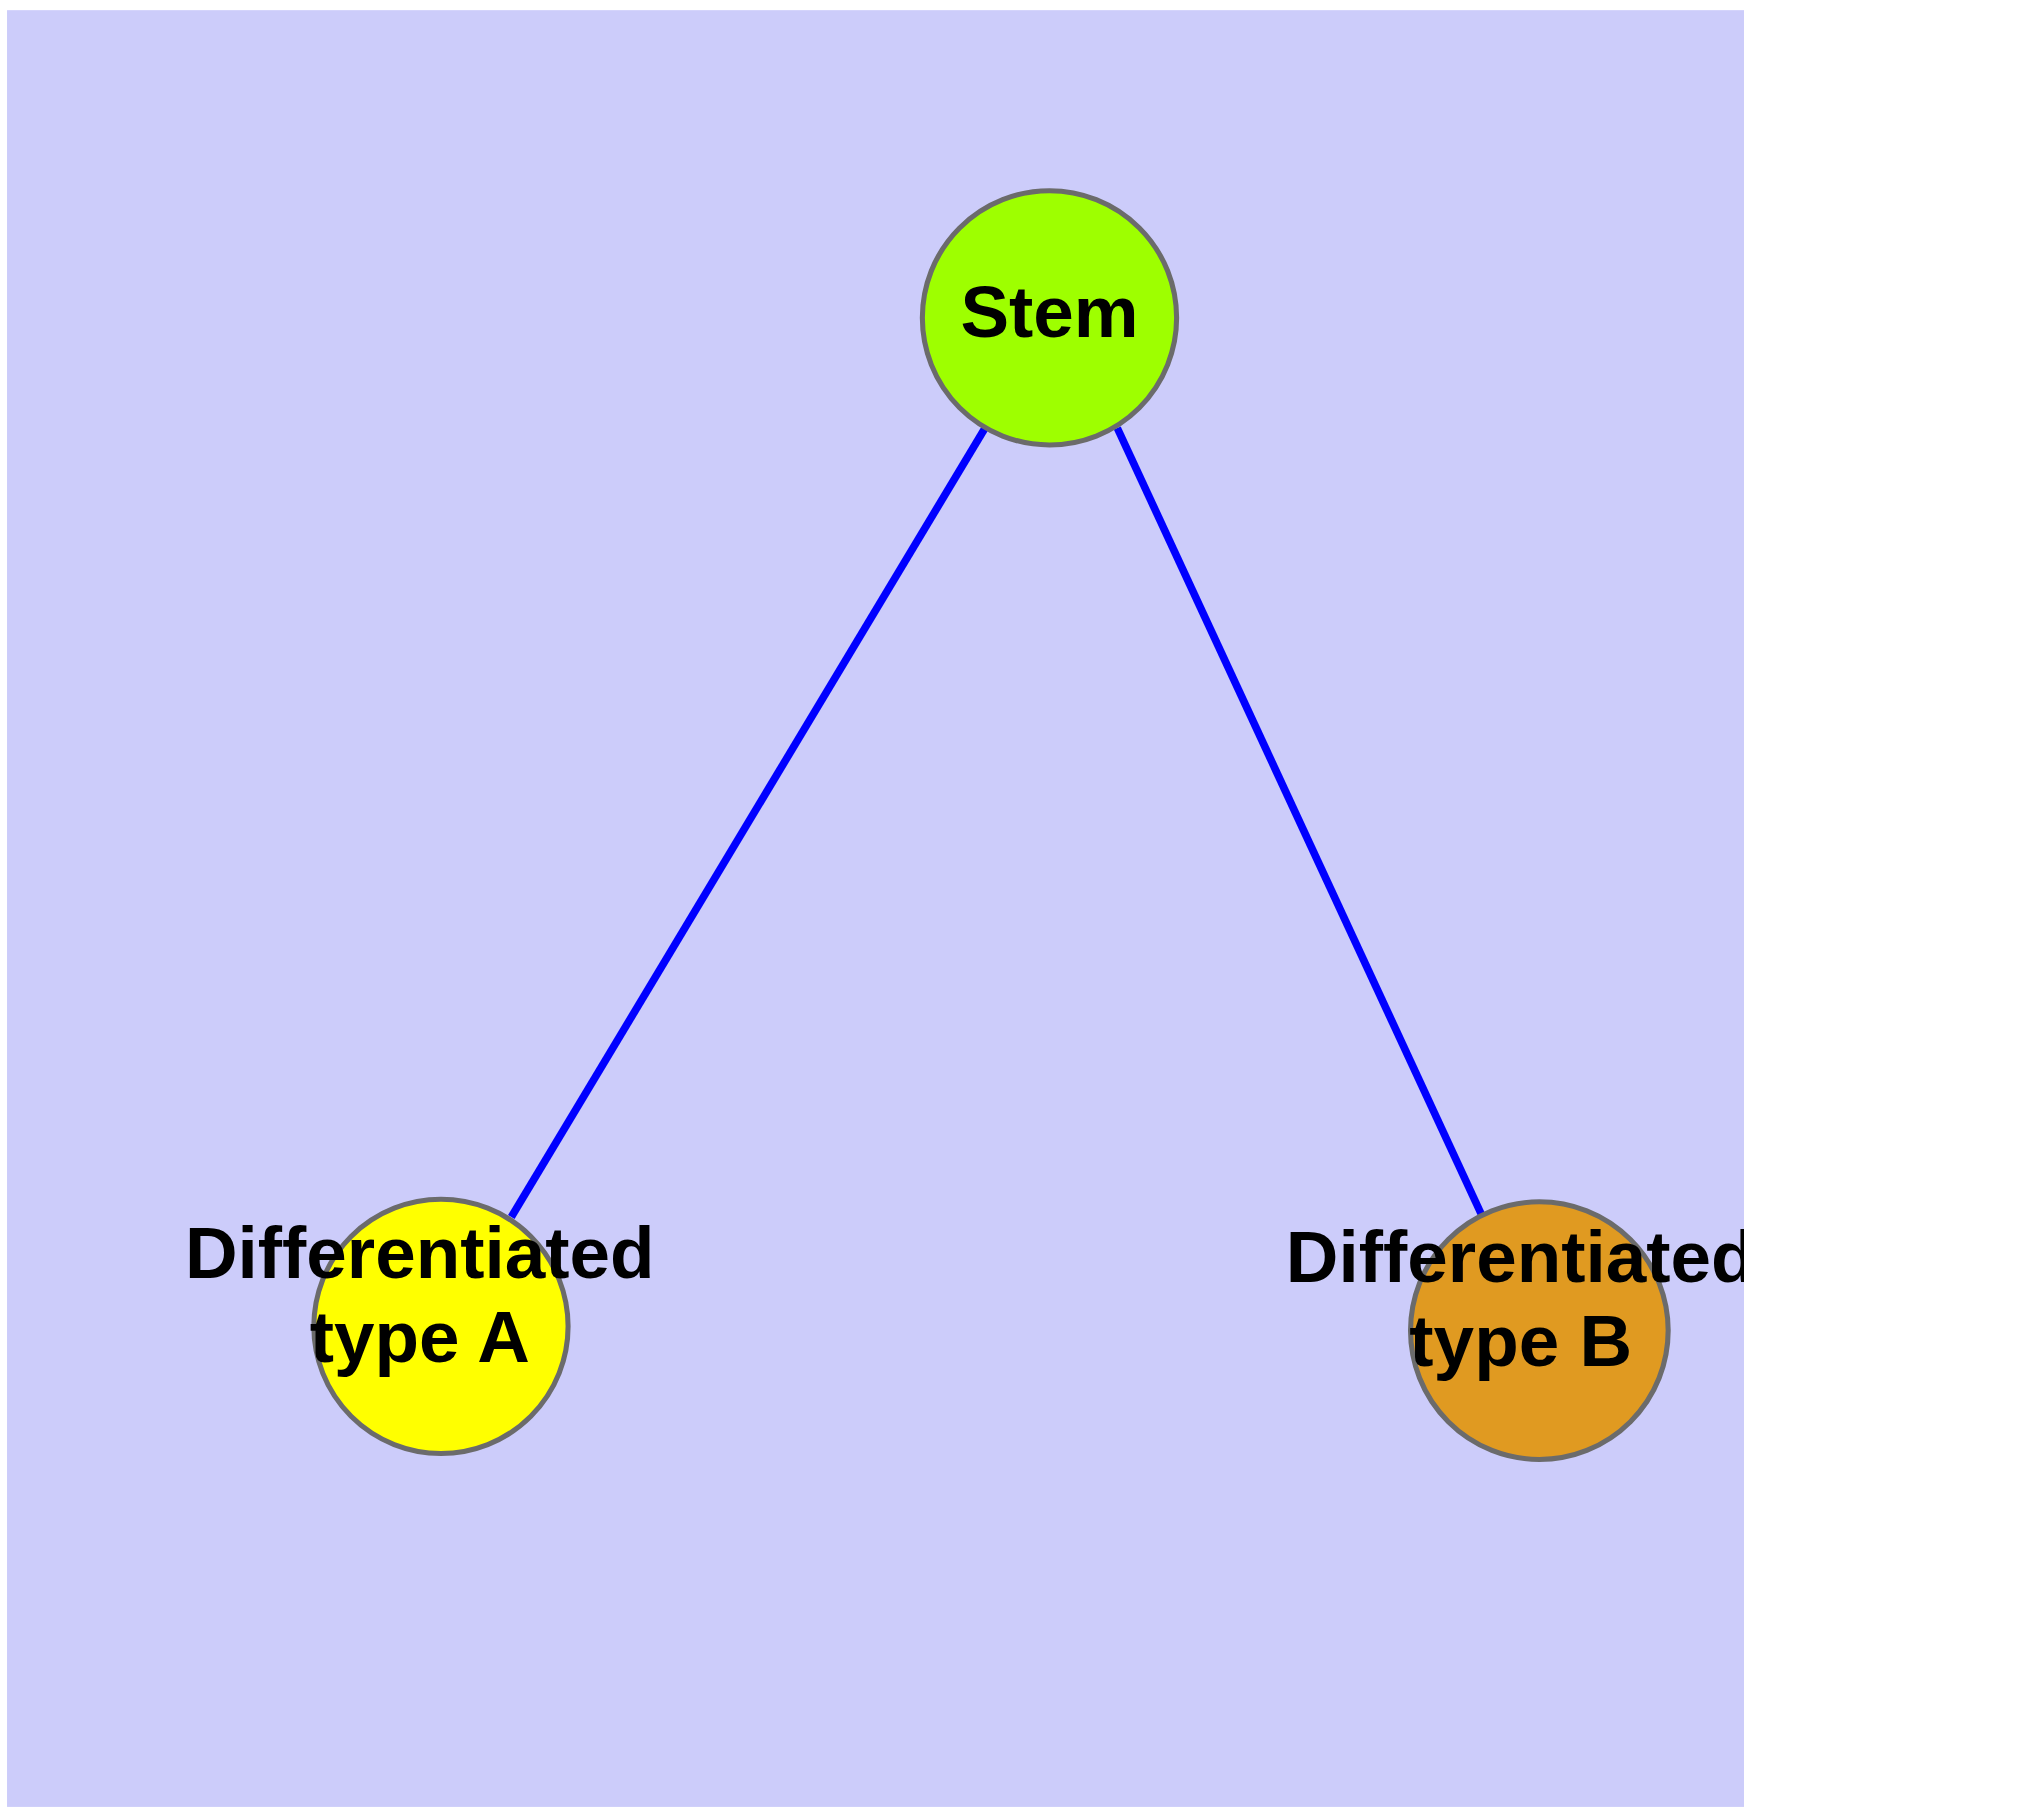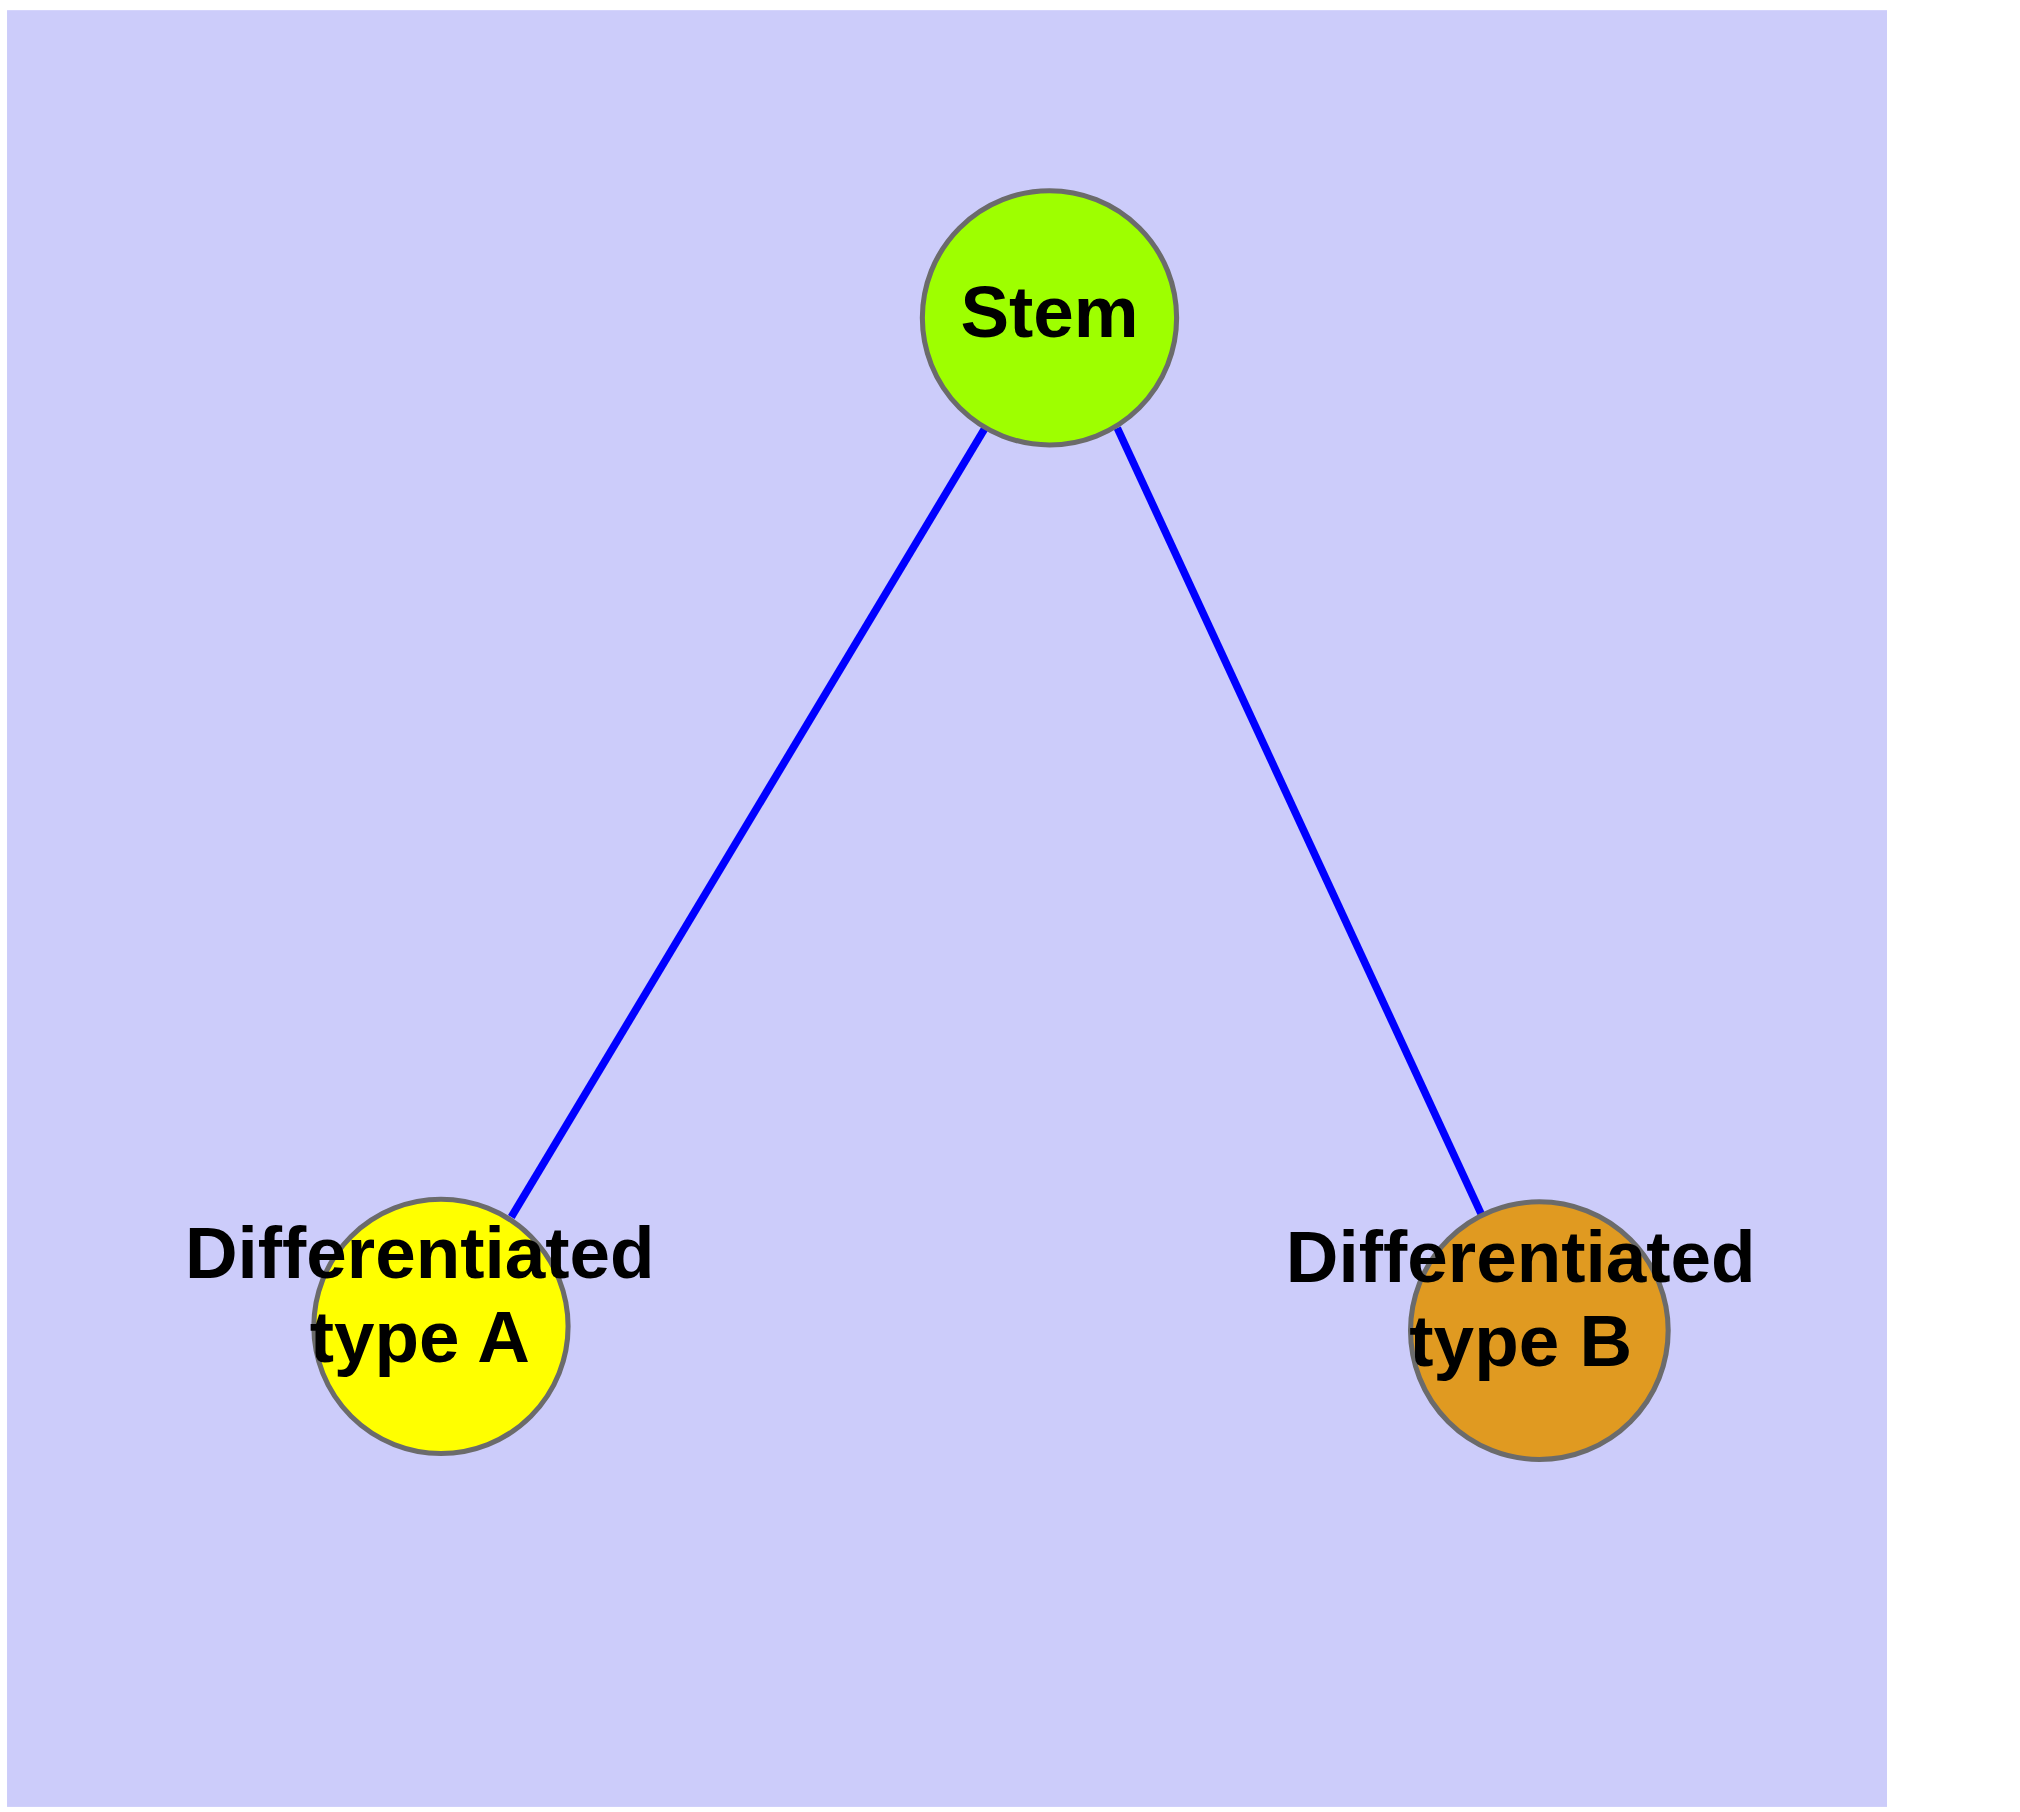--- a/index.html
+++ b/index.html
@@ -2,21 +2,21 @@
 <html style="font-size:13.6px"><head>
 <meta charset="utf-8">
 <style>
   html, body {
     margin: 0;
     padding: 0;
     background: #ffffff;
   }
   #canvas {
     position: relative;
-    width: 1887px;
+    width: 1744px;
     height: 1812px;
     background: #ffffff;
     overflow: hidden;
     font-family: "Liberation Sans", sans-serif;
   }
   #graph-svg {
     position: absolute;
     left: 0;
     top: 0;
     width: 2021px;

